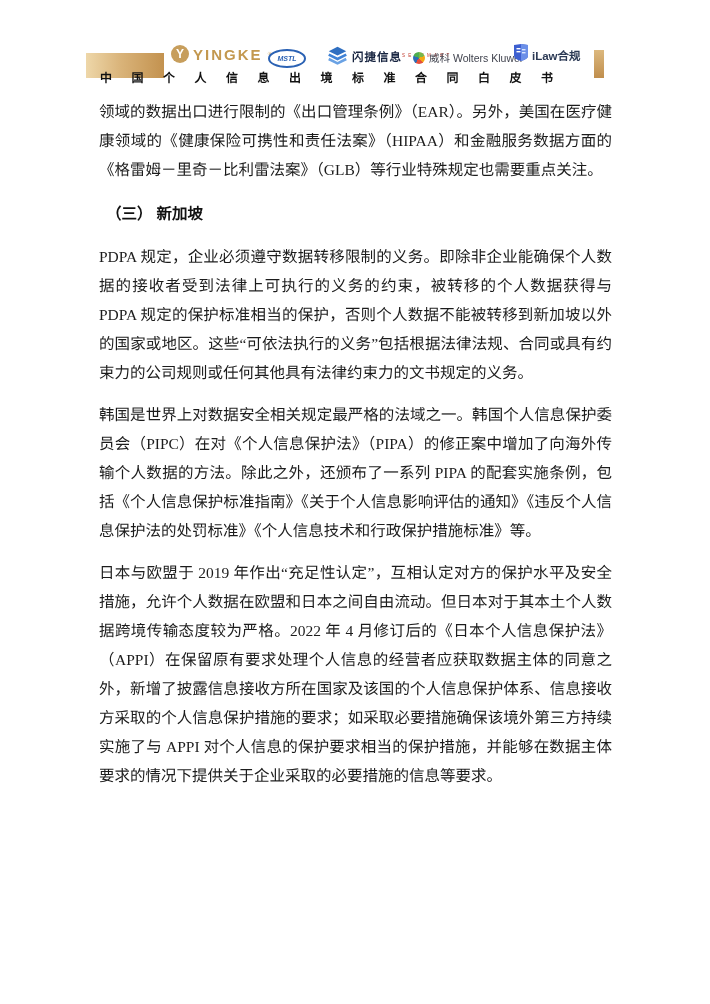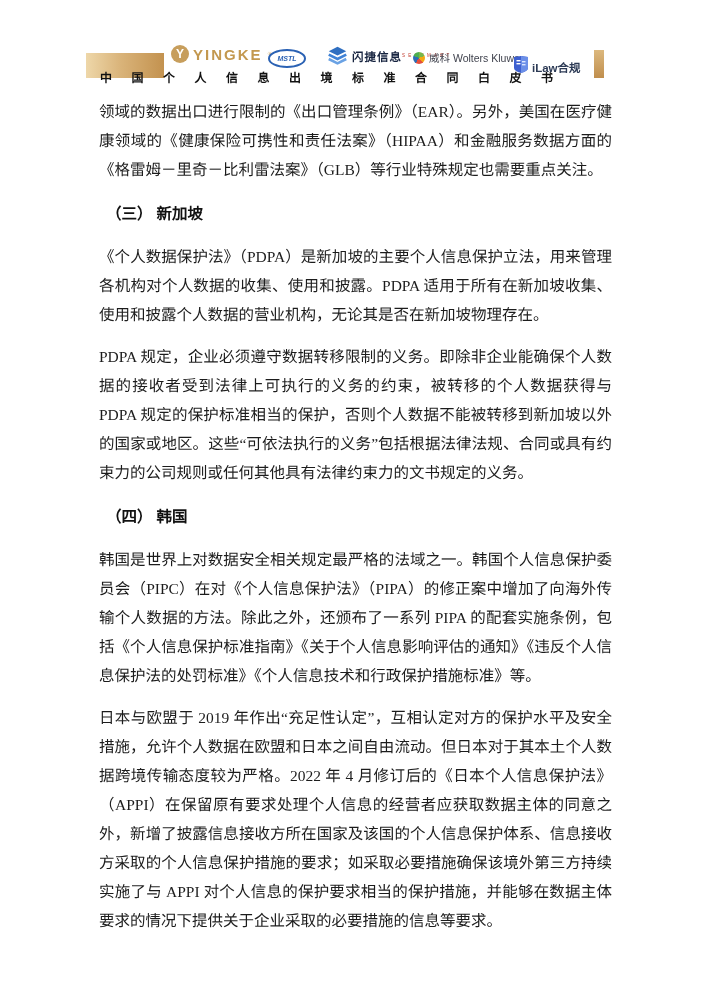--- a/index.html
+++ b/index.html
@@ -64,21 +64,21 @@
   .logo-wolters { left:413px; top:50px; }
   .wk-globe {
     width:12px; height:12px; border-radius:50%;
     background:conic-gradient(#7ab648 0 70deg,#f3a712 70deg 140deg,#e44f3c 140deg 215deg,#2e6db4 215deg 290deg,#4caf50 290deg 360deg);
   }
   .wolters-text {
     font-family:"Liberation Sans", sans-serif;
     font-size:10.5px; color:#40434e;
   }
 
-  .logo-ilaw { left:514px; top:56px; }
+  .logo-ilaw { left:514px; top:44px; }
   .ilaw-text {
     font-family:"Liberation Sans", sans-serif;
     font-size:11.5px; font-weight:bold; color:#2c3a55;
   }
 
   .tagline {
     position:absolute; left:100px; top:68px;
     font-family:"Liberation Sans", sans-serif;
     font-size:12px; font-weight:bold; color:#111;
     letter-spacing:19.5px; white-space:nowrap;
@@ -153,21 +153,19 @@
     <span class="ilaw-text">iLaw合规</span>
   </div>
 
   <div class="gold-bar-right"></div>
 
   <div class="tagline">中国个人信息出境标准合同白皮书</div>
 
   <main class="content">
     <p>领域的数据出口进行限制的《出口管理条例》（EAR）。另外，美国在医疗健康领域的《健康保险可携性和责任法案》（HIPAA）和金融服务数据方面的《格雷姆－里奇－比利雷法案》（GLB）等行业特殊规定也需要重点关注。</p>
     <h3>（三） 新加坡</h3>
-    <p>《个人数据保护法》（PDPA）是新加坡的主要个人信息保护立法，用来管理各机构对个人数据的收集、使用和披露。PDPA 适用于所有在新加坡收集、使用和披露个人数据的营业机构，无论其是否在新加坡物理存在。</p>
     <p>PDPA 规定，企业必须遵守数据转移限制的义务。即除非企业能确保个人数据的接收者受到法律上可执行的义务的约束，被转移的个人数据获得与 PDPA 规定的保护标准相当的保护，否则个人数据不能被转移到新加坡以外的国家或地区。这些“可依法执行的义务”包括根据法律法规、合同或具有约束力的公司规则或任何其他具有法律约束力的文书规定的义务。</p>
-    <h3>（四） 韩国</h3>
     <p>韩国是世界上对数据安全相关规定最严格的法域之一。韩国个人信息保护委员会（PIPC）在对《个人信息保护法》（PIPA）的修正案中增加了向海外传输个人数据的方法。除此之外，还颁布了一系列 PIPA 的配套实施条例，包括《个人信息保护标准指南》《关于个人信息影响评估的通知》《违反个人信息保护法的处罚标准》《个人信息技术和行政保护措施标准》等。</p>
     <p>日本与欧盟于 2019 年作出“充足性认定”，互相认定对方的保护水平及安全措施，允许个人数据在欧盟和日本之间自由流动。但日本对于其本土个人数据跨境传输态度较为严格。2022 年 4 月修订后的《日本个人信息保护法》（APPI）在保留原有要求处理个人信息的经营者应获取数据主体的同意之外，新增了披露信息接收方所在国家及该国的个人信息保护体系、信息接收方采取的个人信息保护措施的要求；如采取必要措施确保该境外第三方持续实施了与 APPI 对个人信息的保护要求相当的保护措施，并能够在数据主体要求的情况下提供关于企业采取的必要措施的信息等要求。</p>
   </main>
 
 
 </div>
 
 </body></html>

